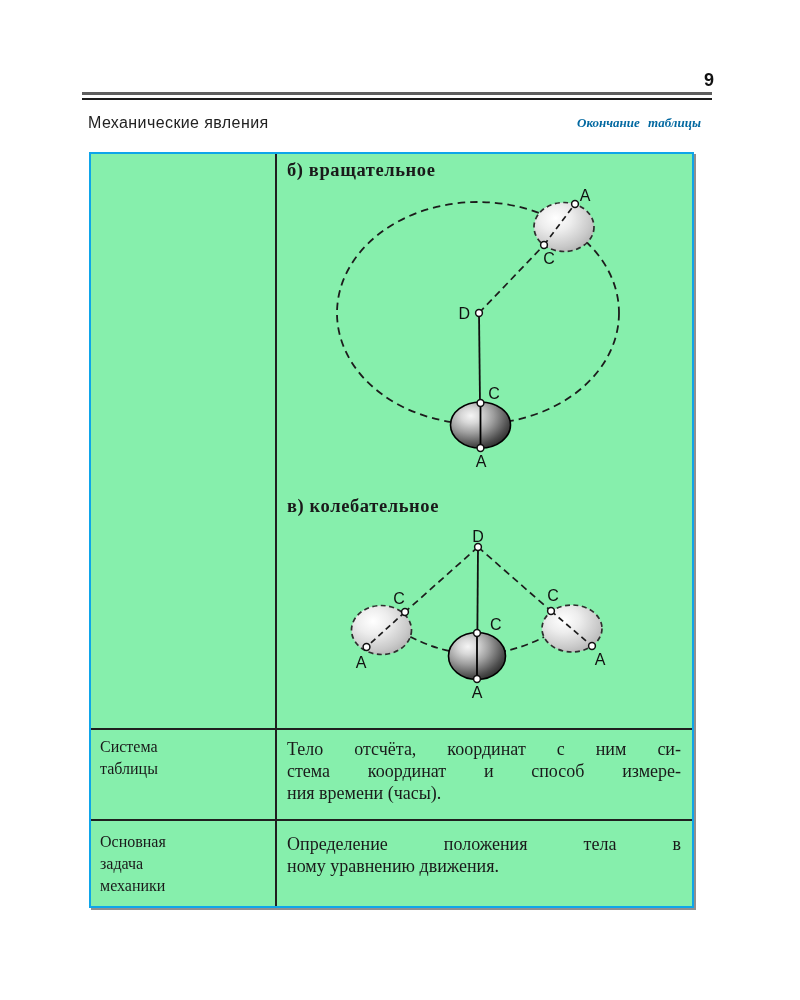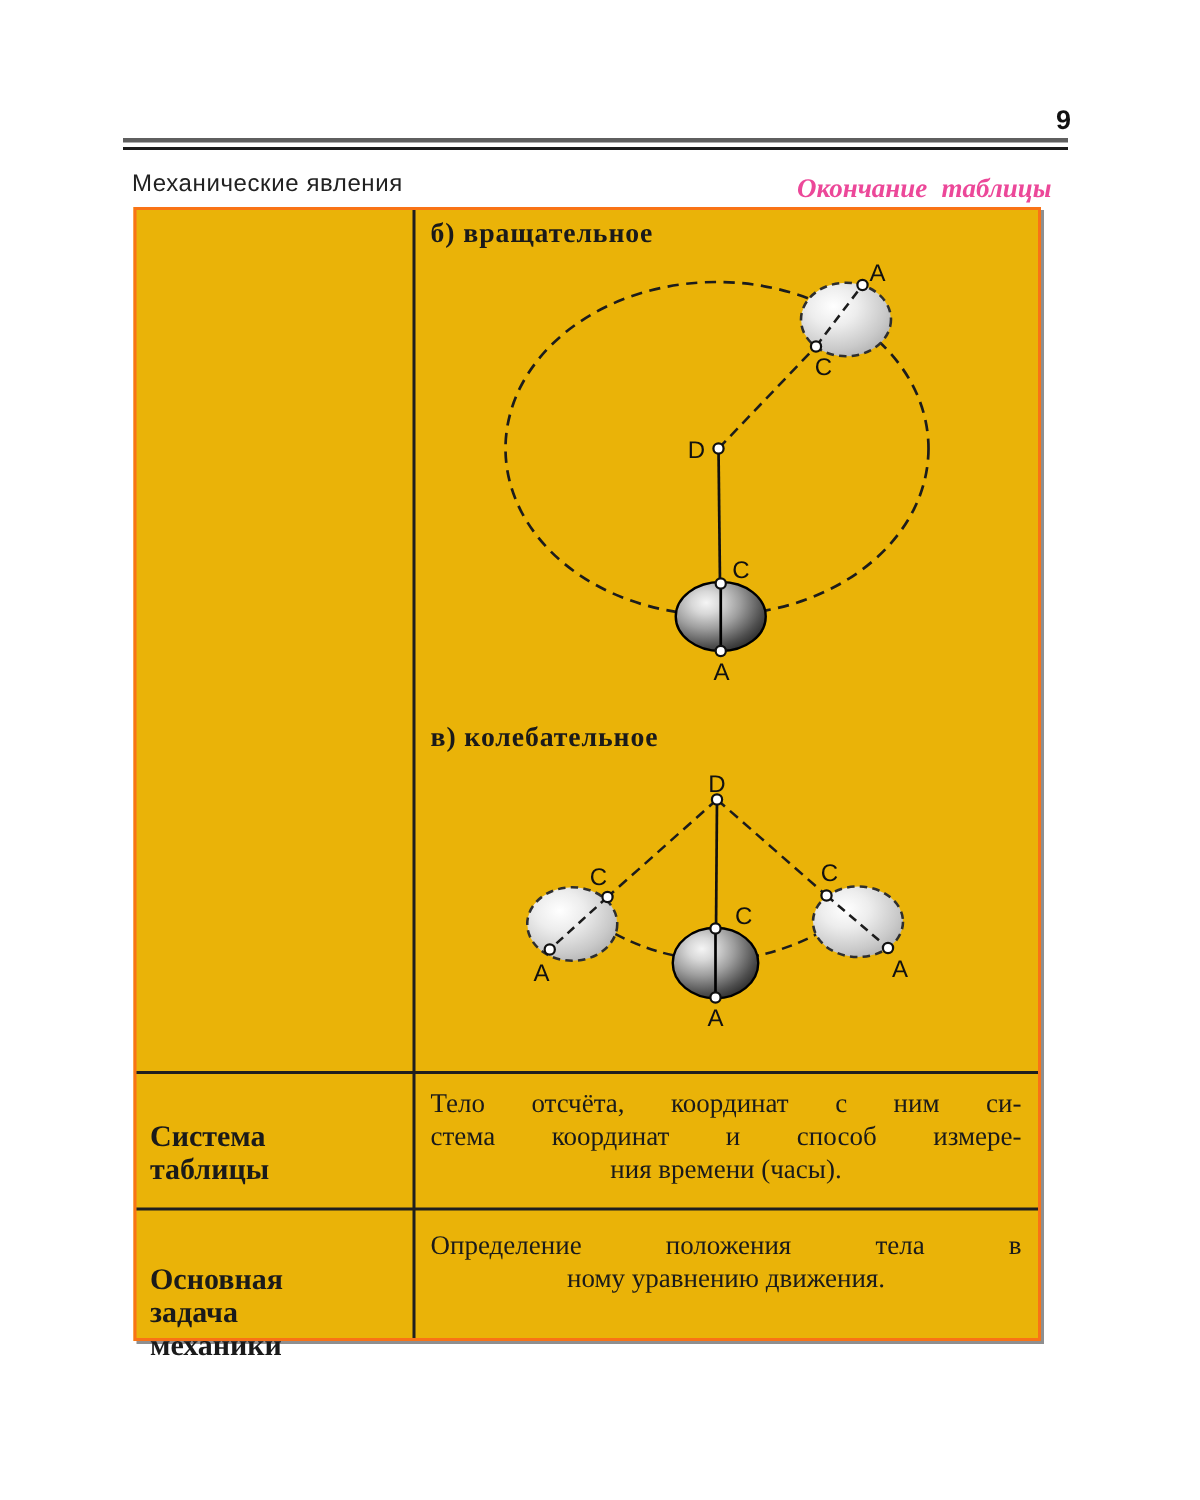--- a/index.html
+++ b/index.html
@@ -5,38 +5,38 @@
   html,body{margin:0;padding:0;background:#ffffff;}
   .page{position:relative;width:800px;height:1000px;background:#ffffff;overflow:hidden;
         font-family:"Liberation Serif", serif;color:#1a1a1a;}
   .hdr-title{position:absolute;left:88px;top:73px;font-family:"Liberation Sans",sans-serif;
              font-size:16px;letter-spacing:0.4px;color:#222;margin-top:41px;}
   .hdr-num{position:absolute;left:684px;top:70px;width:30px;text-align:right;
            font-family:"Liberation Sans",sans-serif;font-size:18px;font-weight:bold;color:#111;}
   .rule{position:absolute;left:82px;width:630px;}
   .rule-top{top:92px;height:2.5px;background:#5f5f5f;}
   .rule-bot{top:97.5px;height:2.5px;background:#1c1c1c;}
-  .caption{position:absolute;top:115px;right:99px;font-size:18px;font-weight:bold;
-           font-style:italic;word-spacing:5px;color:#ec4899;}
-  .tbl{position:absolute;left:89px;top:138px;width:601px;height:752px;
-       border:2px solid #f97316;box-shadow:2px 2px 0 #8f8f8f;background:#eab308;}
+  .caption{position:absolute;top:115px;right:99px;font-size:13px;font-weight:bold;
+           font-style:italic;word-spacing:5px;color:#0369a1;}
+  .tbl{position:absolute;left:89px;top:152px;width:601px;height:752px;
+       border:2px solid #0ea5e9;box-shadow:2px 2px 0 #8f8f8f;background:#86efac;}
   .vline{position:absolute;left:184px;top:0;width:2px;height:100%;background:#1f1f1f;}
   .hline{position:absolute;left:0;width:100%;height:2px;background:#1f1f1f;}
   .h1{top:574px;} .h2{top:665px;}
   .mot-head{position:absolute;left:196px;font-size:18.5px;font-weight:bold;letter-spacing:0.6px;}
   .mh-b{top:6px;} .mh-v{top:342px;text-align:right;}
   .dsvg{position:absolute;}
   .svg-b{left:229px;top:31px;}
   .svg-v{left:239px;top:371px;}
-  .term{position:absolute;left:9px;font-size:20px;font-weight:bold;line-height:22px;margin-top:25px;}
+  .term{position:absolute;left:9px;font-size:16px;font-weight:normal;line-height:22px;}
   .t2{top:582px;} .t3{top:677px;}
   .def{position:absolute;left:196px;width:394px;font-size:18px;line-height:22px;}
   .d2{top:584px;} .d3{top:679px;}
   .jline{text-align:justify;text-align-last:justify;}
-  .lline{text-align:center;}
+  .lline{text-align:left;}
   .lab{font-family:"Liberation Sans",sans-serif;font-size:16px;fill:#111;}
 </style>
 </head>
 <body>
 
 <div class="page">
 
   <div class="hdr-title">Механические явления</div>
   <div class="hdr-num">9</div>
   <div class="rule rule-top"></div>

